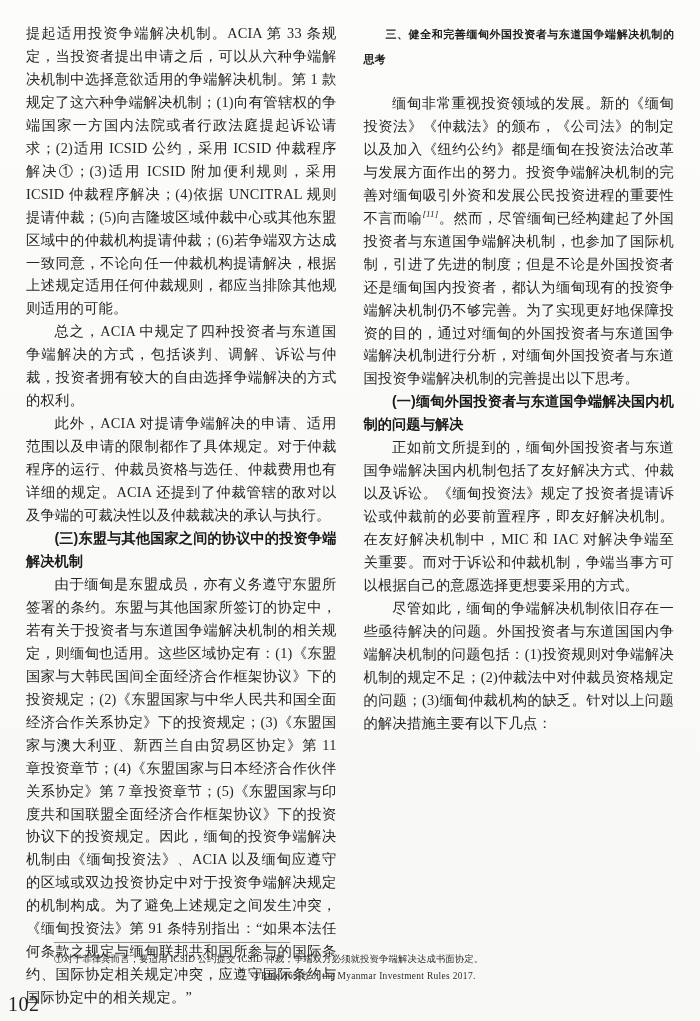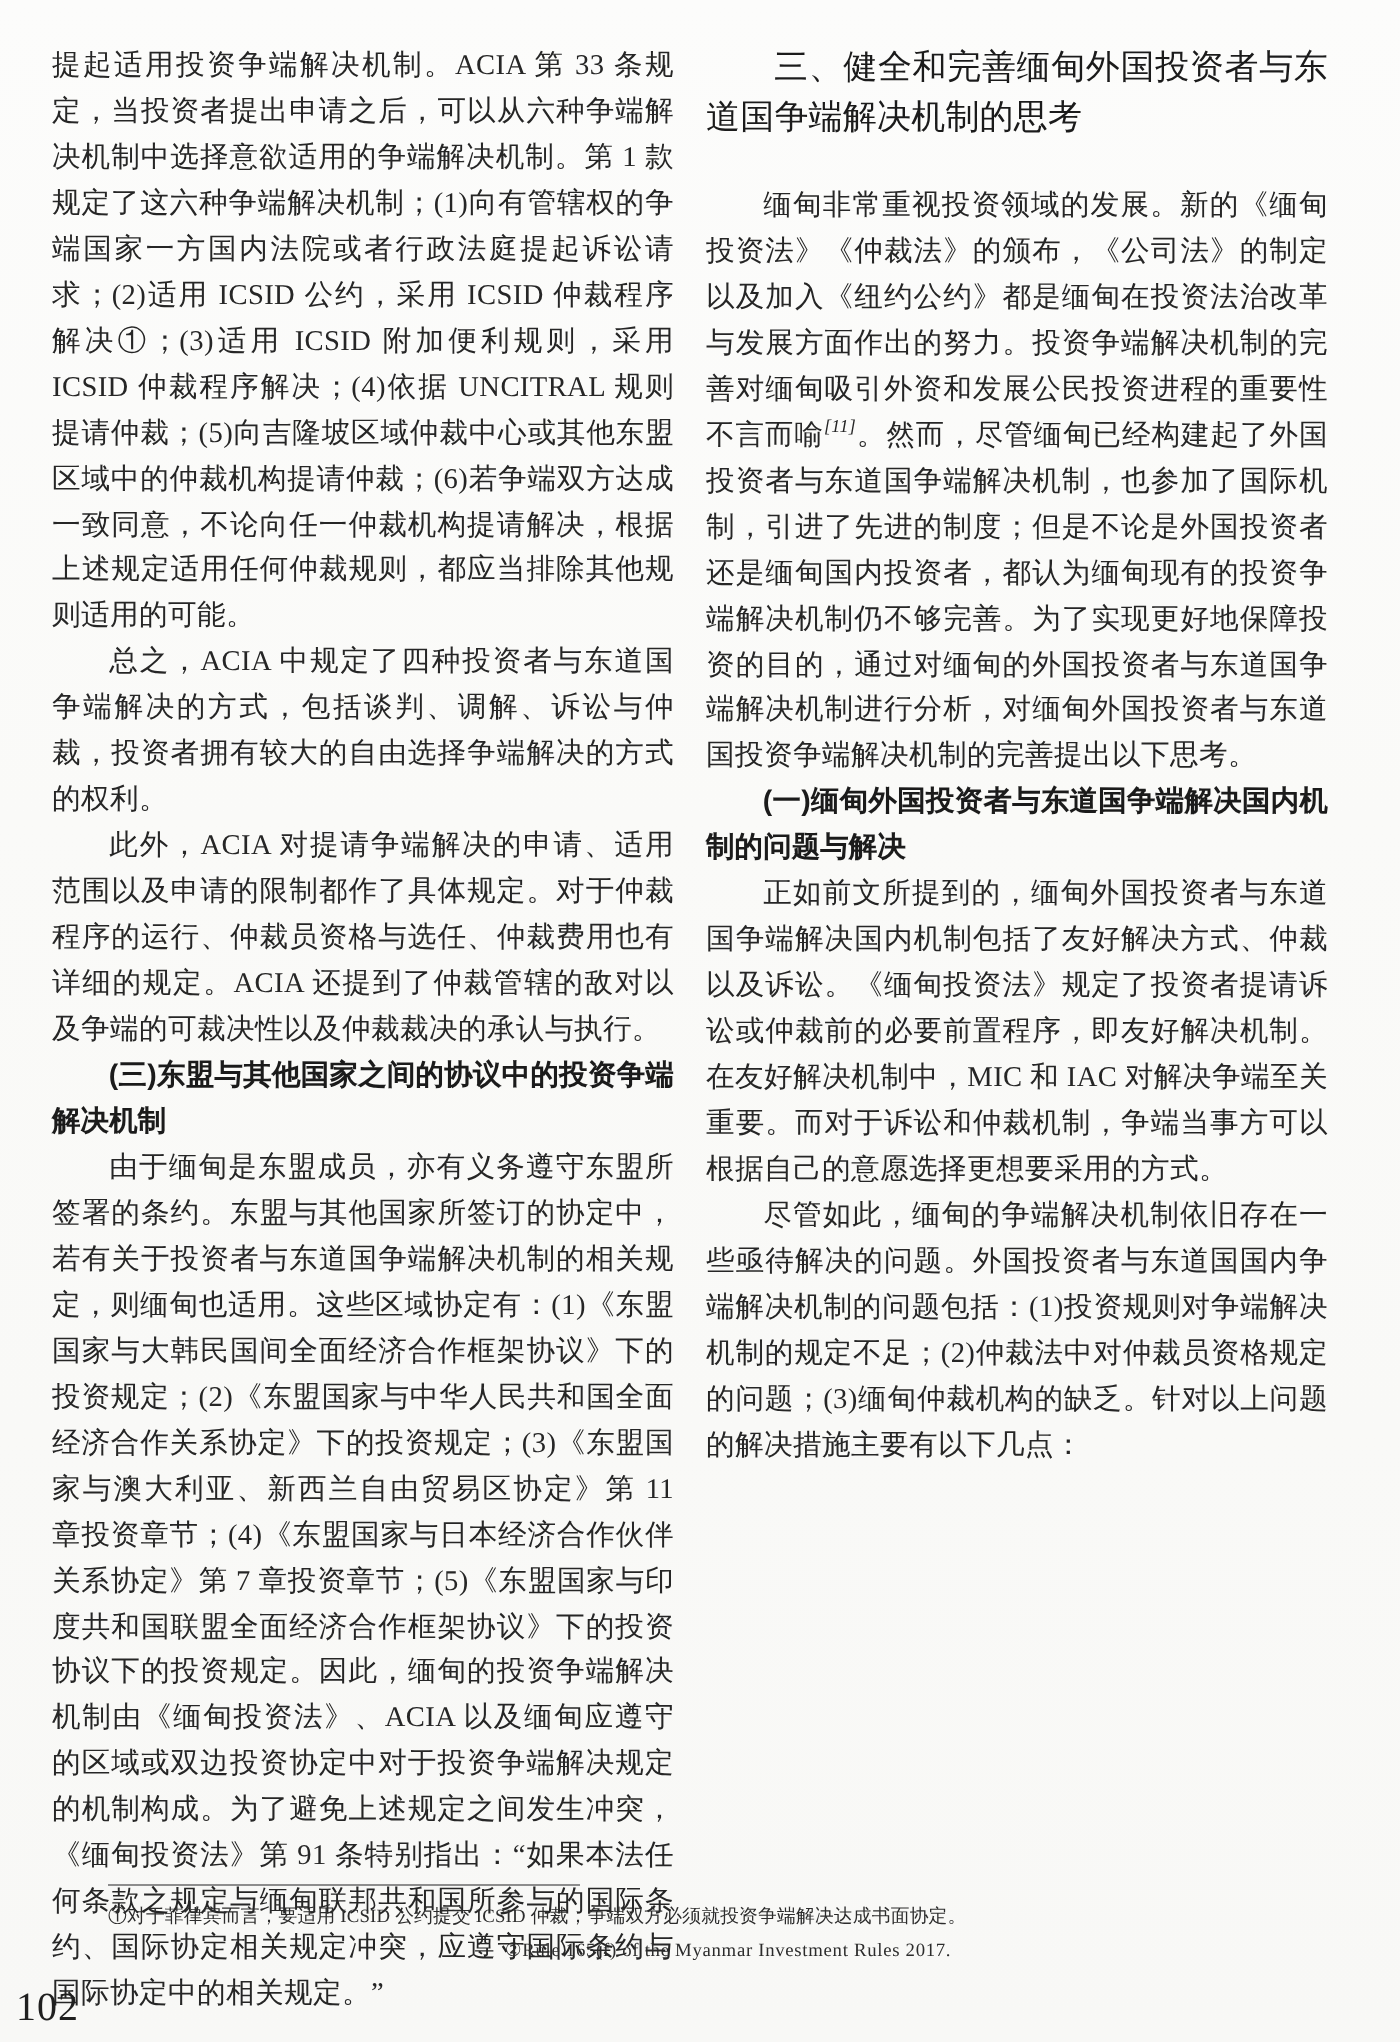--- a/index.html
+++ b/index.html
@@ -21,21 +21,21 @@
     inset: 0;
     background: linear-gradient(180deg, #fcfcfb 0%, #fafaf8 40%, #f8f8f6 100%);
   }
   .columns {
     position: absolute;
     top: 22px;
     left: 0;
     width: 700px;
     height: 900px;
     display: flex;
-    gap: 16px;
+    gap: 27px;
     padding: 0 26px;
     box-sizing: border-box;
   }
   .col {
     width: 311px;
     box-sizing: border-box;
   }
   .col-right { padding-top: 0; }
 
   p.body {
@@ -46,22 +46,22 @@
     text-justify: inter-ideograph;
     text-indent: 2em;
     letter-spacing: 0.2px;
     color: #262626;
   }
   p.body.noindent { text-indent: 0; }
 
   h2.section-heading {
     margin: 0 0 0 0;
     font-family: "DejaVu Sans", "Liberation Sans", sans-serif;
-    font-weight: normal;
-    font-size: 17px;
+    font-weight: bold;
+    font-size: 11px;
     line-height: 25px;
     text-indent: 2em;
     letter-spacing: 0.1px;
     color: #1b1b1b;
     text-align: justify;
     text-justify: inter-ideograph;
   }
   h3.sub-heading {
     margin: 0;
     font-family: Liberation Sans, sans-serif;

